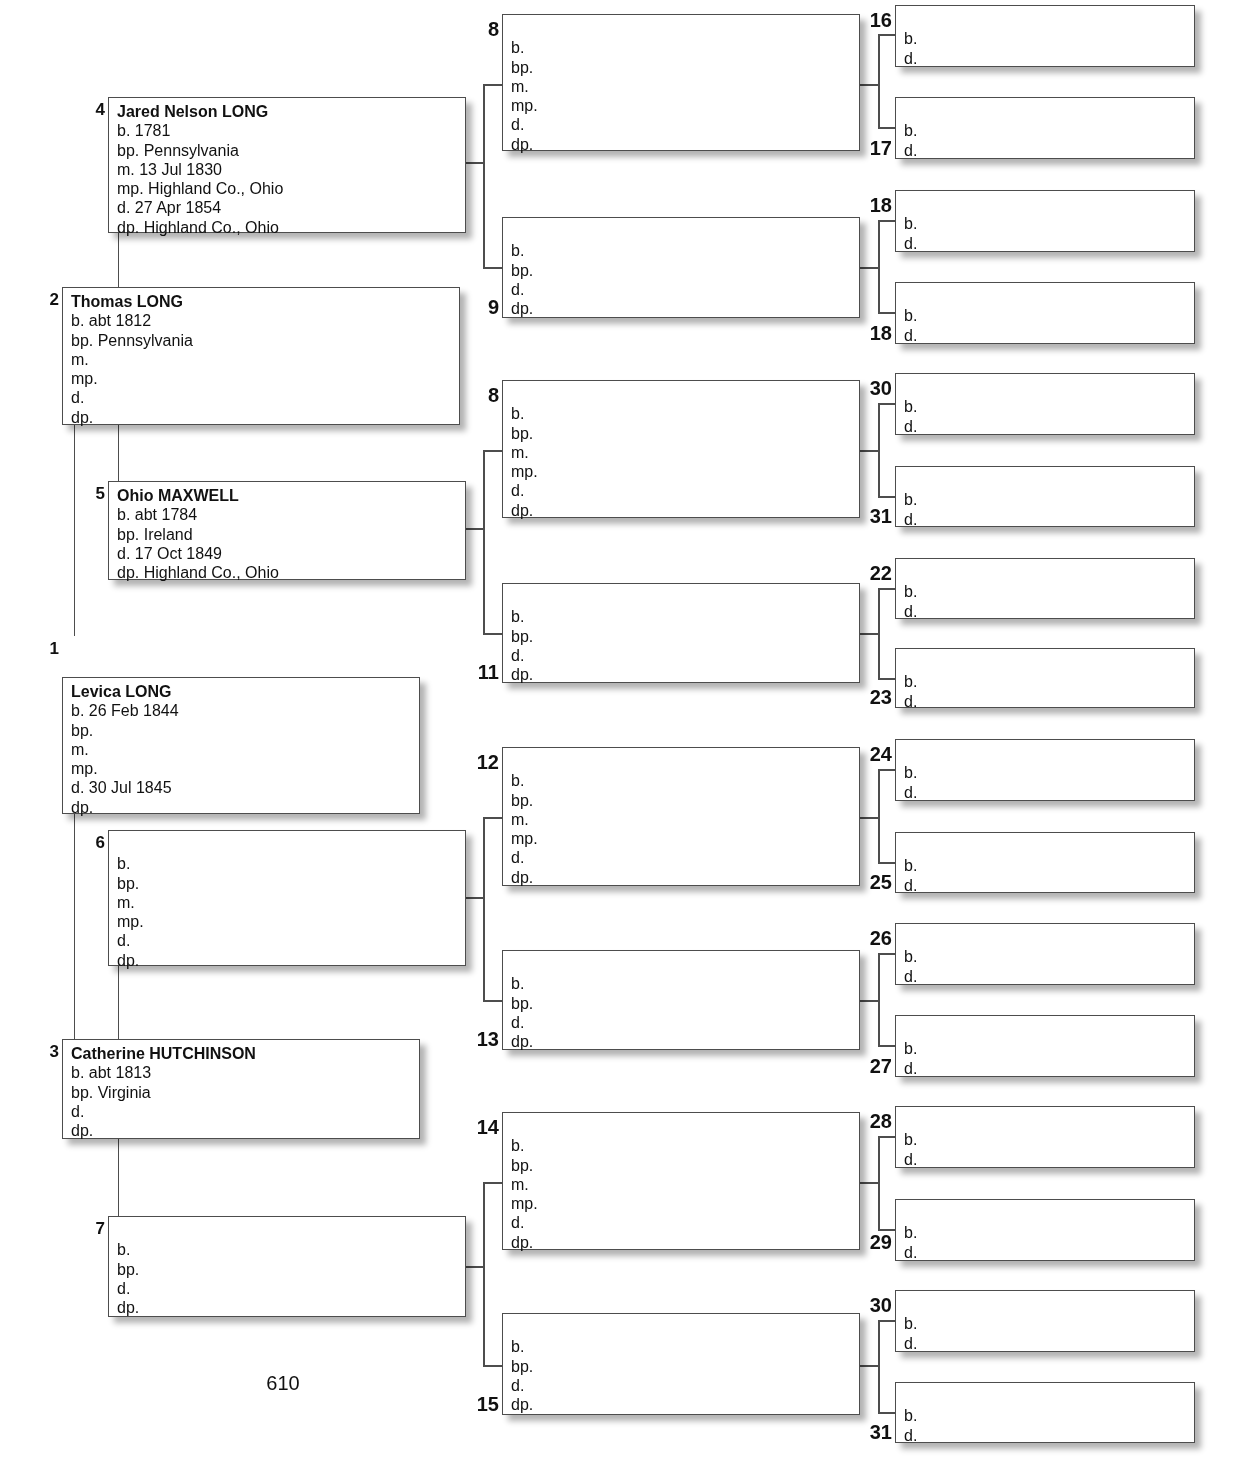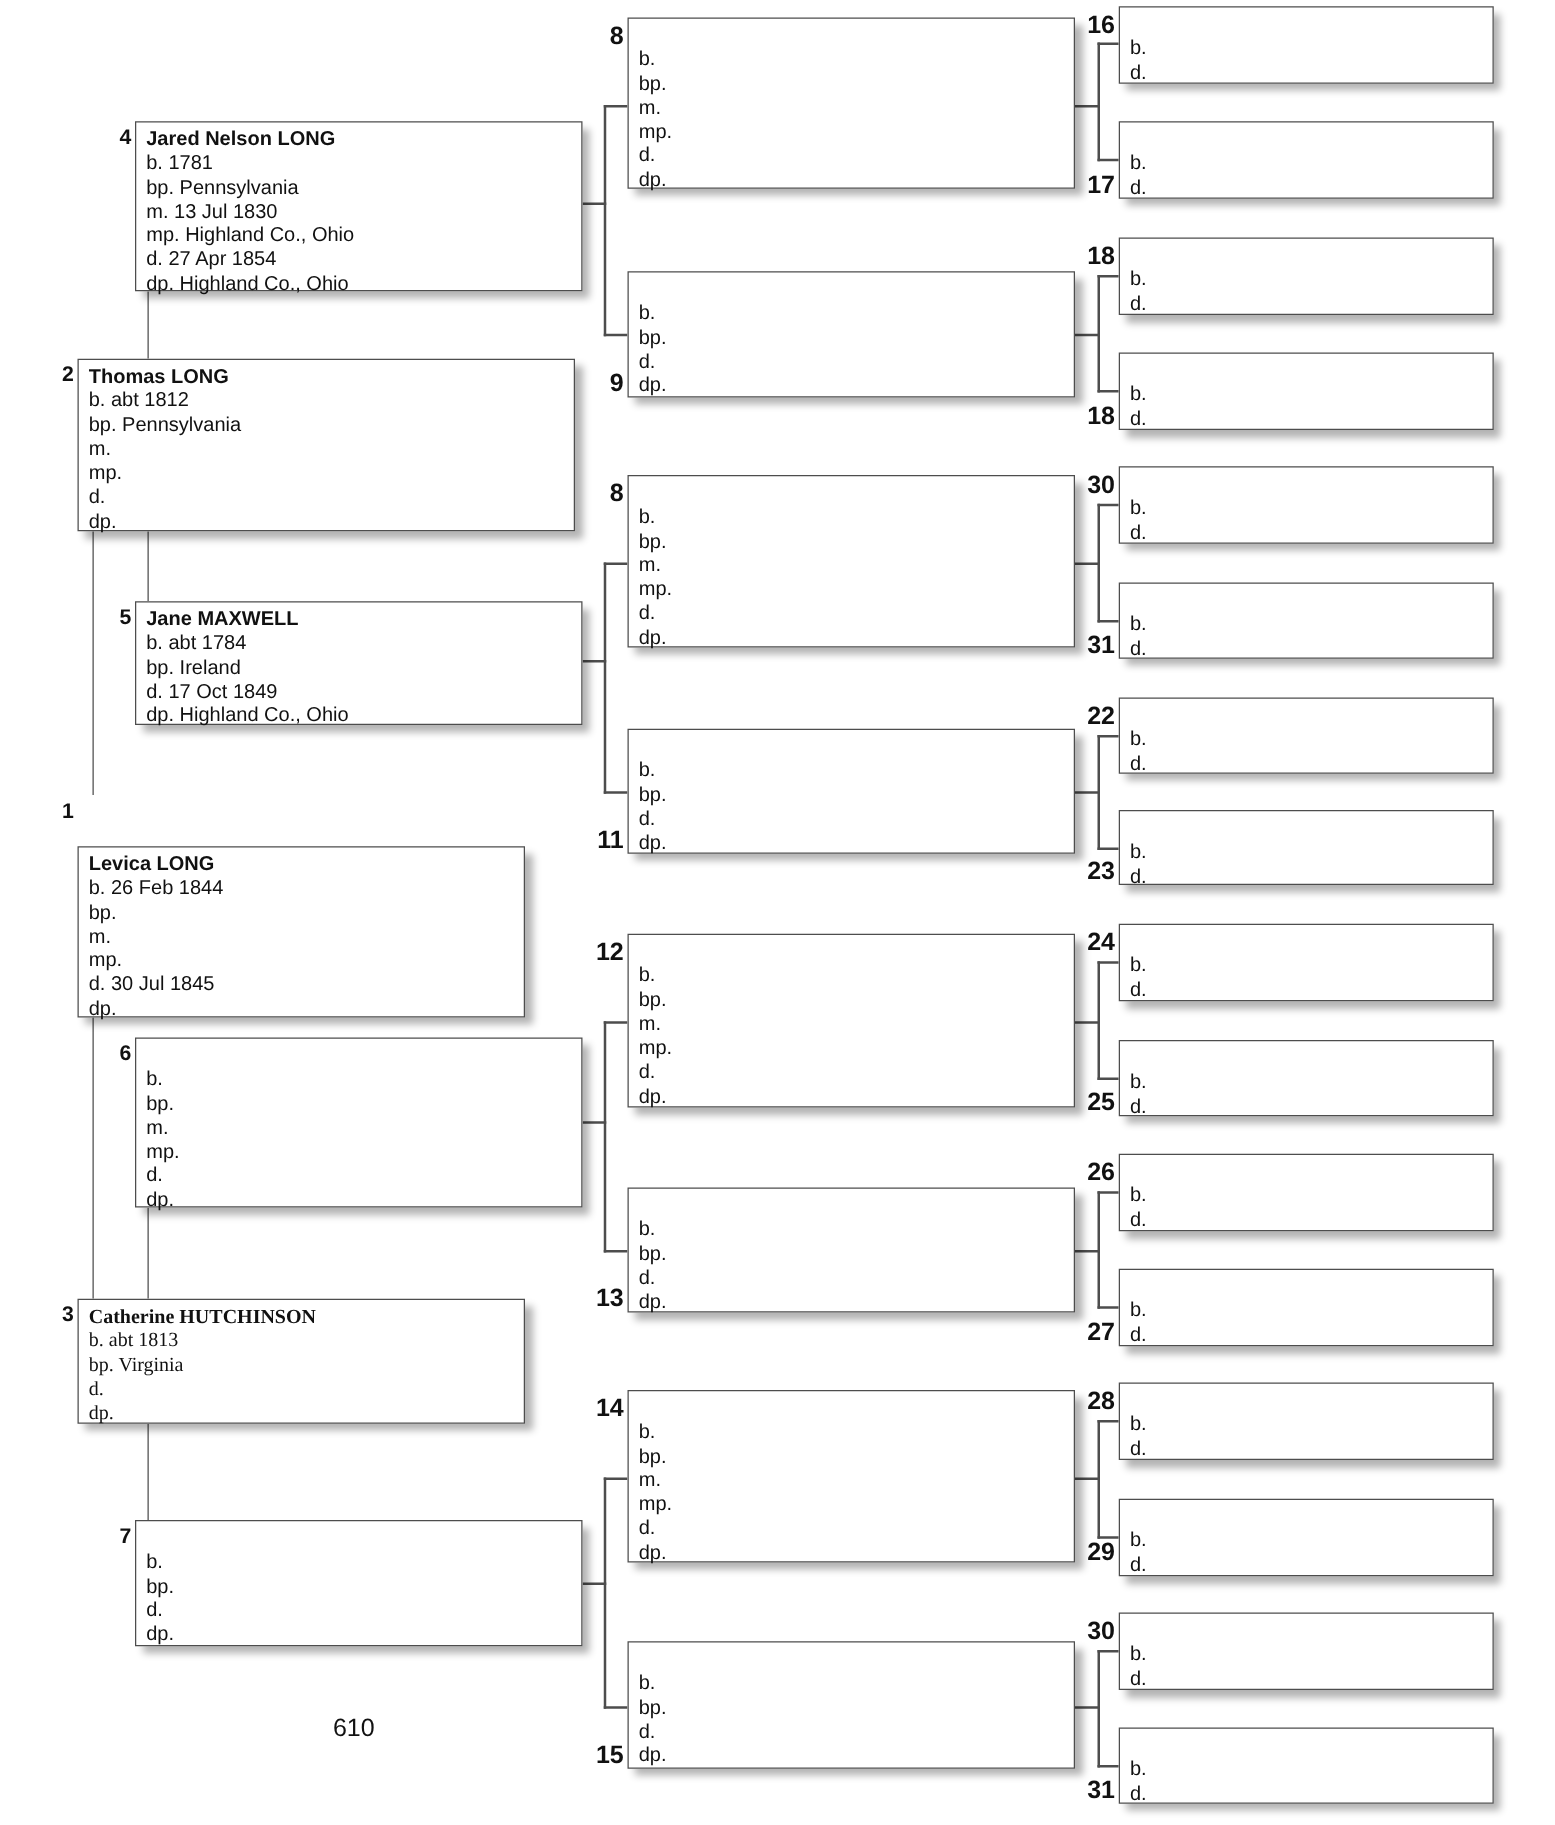--- a/index.html
+++ b/index.html
@@ -115,40 +115,40 @@
     <div class="pbox" style="left: 62px; top: 287px; width: 398px; height: 138px;">
       <div class="pline pname">Thomas LONG</div>
       <div class="pline">b. abt 1812</div>
       <div class="pline">bp. Pennsylvania</div>
       <div class="pline">m.</div>
       <div class="pline">mp.</div>
       <div class="pline">d.</div>
       <div class="pline">dp.</div>
     </div>
     <div class="pnum small" style="left: 13px; top: 289px;">2</div>
-    <div class="pbox" style="left: 62px; top: 1039px; width: 358px; height: 100px; font-family: Liberation Serif, serif;">
+    <div class="pbox" style="left: 62px; top: 1039px; width: 358px; height: 100px;">
       <div class="pline pname">Catherine HUTCHINSON</div>
       <div class="pline">b. abt 1813</div>
       <div class="pline">bp. Virginia</div>
       <div class="pline">d.</div>
       <div class="pline">dp.</div>
     </div>
     <div class="pnum small" style="left: 13px; top: 1041px;">3</div>
     <div class="pbox" style="left: 108px; top: 97px; width: 358px; height: 136px;">
       <div class="pline pname">Jared Nelson LONG</div>
       <div class="pline">b. 1781</div>
       <div class="pline">bp. Pennsylvania</div>
       <div class="pline">m. 13 Jul 1830</div>
       <div class="pline">mp. Highland Co., Ohio</div>
       <div class="pline">d. 27 Apr 1854</div>
       <div class="pline">dp. Highland Co., Ohio</div>
     </div>
     <div class="pnum small" style="left: 59px; top: 99px;">4</div>
     <div class="pbox" style="left: 108px; top: 481px; width: 358px; height: 99px;">
-      <div class="pline pname">Jane MAXWELL</div>
+      <div class="pline pname">Ohio MAXWELL</div>
       <div class="pline">b. abt 1784</div>
       <div class="pline">bp. Ireland</div>
       <div class="pline">d. 17 Oct 1849</div>
       <div class="pline">dp. Highland Co., Ohio</div>
     </div>
     <div class="pnum small" style="left: 59px; top: 483px;">5</div>
     <div class="pbox" style="left: 108px; top: 830px; width: 358px; height: 136px;">
       <div class="pline pname"></div>
       <div class="pline">b.</div>
       <div class="pline">bp.</div>

